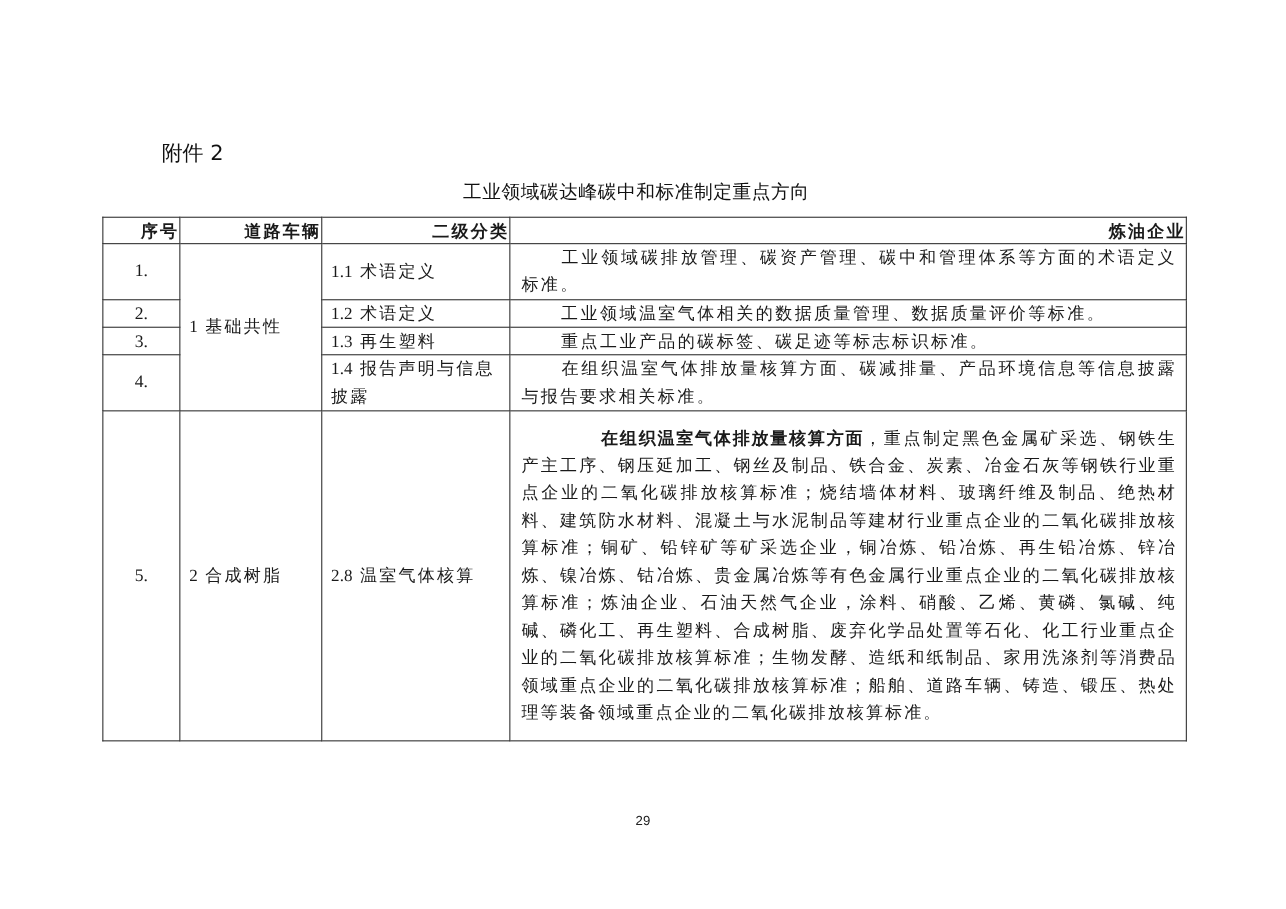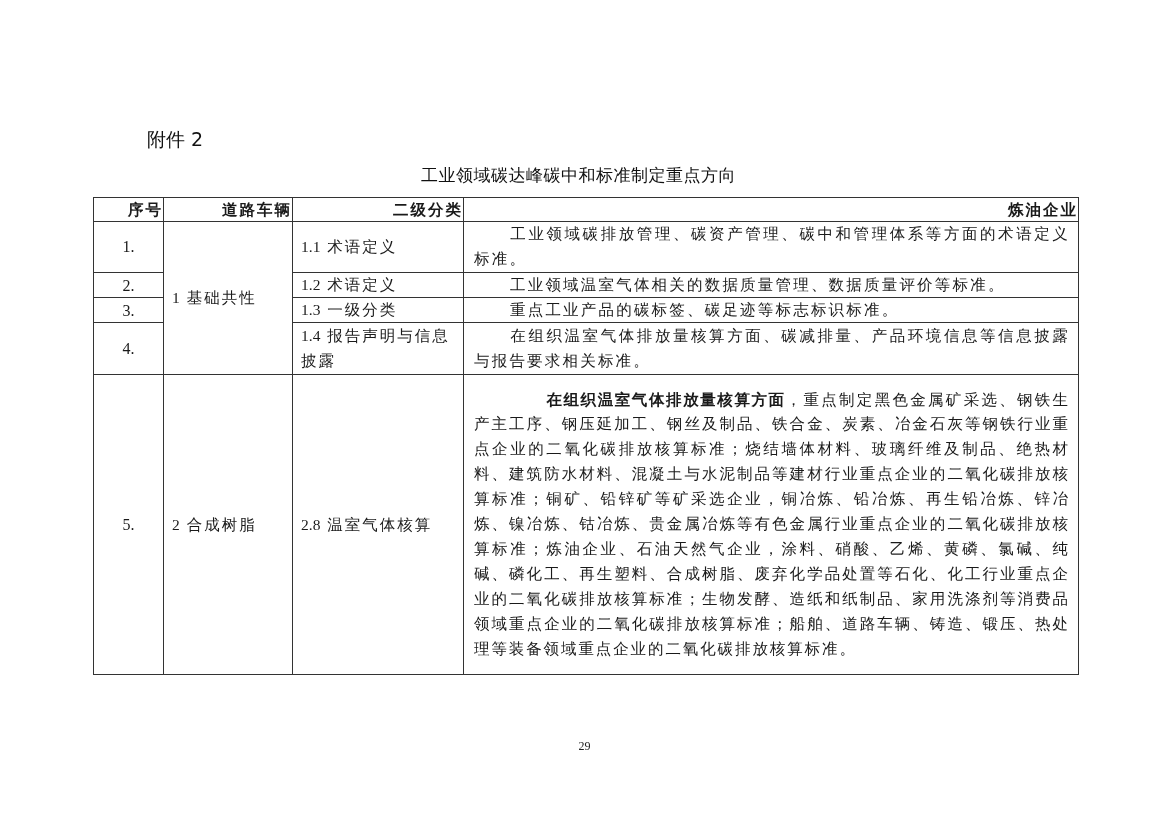--- a/index.html
+++ b/index.html
@@ -104,21 +104,21 @@
   td.dir-long {
     letter-spacing: 1.9px;
     line-height: 24.9px;
   }
   .page-number {
     position: absolute;
     left: 0;
     width: 1169px;
     top: 739px;
     text-align: center;
-    font-family: Liberation Serif, serif;
+    font-family: Liberation Sans, sans-serif;
     font-size: 12px;
     color: #222;
   }
 </style>
 </head>
 <body>
 
 <div class="attachment-label">附件 2</div>
 
 <div class="doc-title">工业领域碳达峰碳中和标准制定重点方向</div>
@@ -156,21 +156,21 @@
       <td class="l2">
         <span class="num">1.2</span>
         <span>术语定义</span>
       </td>
       <td class="dir"><span class="indent"></span><span>工业领域温室气体相关的数据质量管理、数据质量评价等标准。</span></td>
     </tr>
     <tr class="r3">
       <td class="no">3.</td>
       <td class="l2">
         <span class="num">1.3</span>
-        <span>一级分类</span>
+        <span>再生塑料</span>
       </td>
       <td class="dir"><span class="indent"></span><span>重点工业产品的碳标签、碳足迹等标志标识标准。</span></td>
     </tr>
     <tr class="r4">
       <td class="no">4.</td>
       <td class="l2">
         <span class="num">1.4</span>
         <span>报告声明与信息披露</span>
       </td>
       <td class="dir"><span class="indent"></span><span>在组织温室气体排放量核算方面、碳减排量、产品环境信息等信息披露与报告要求相关标准。</span></td>

